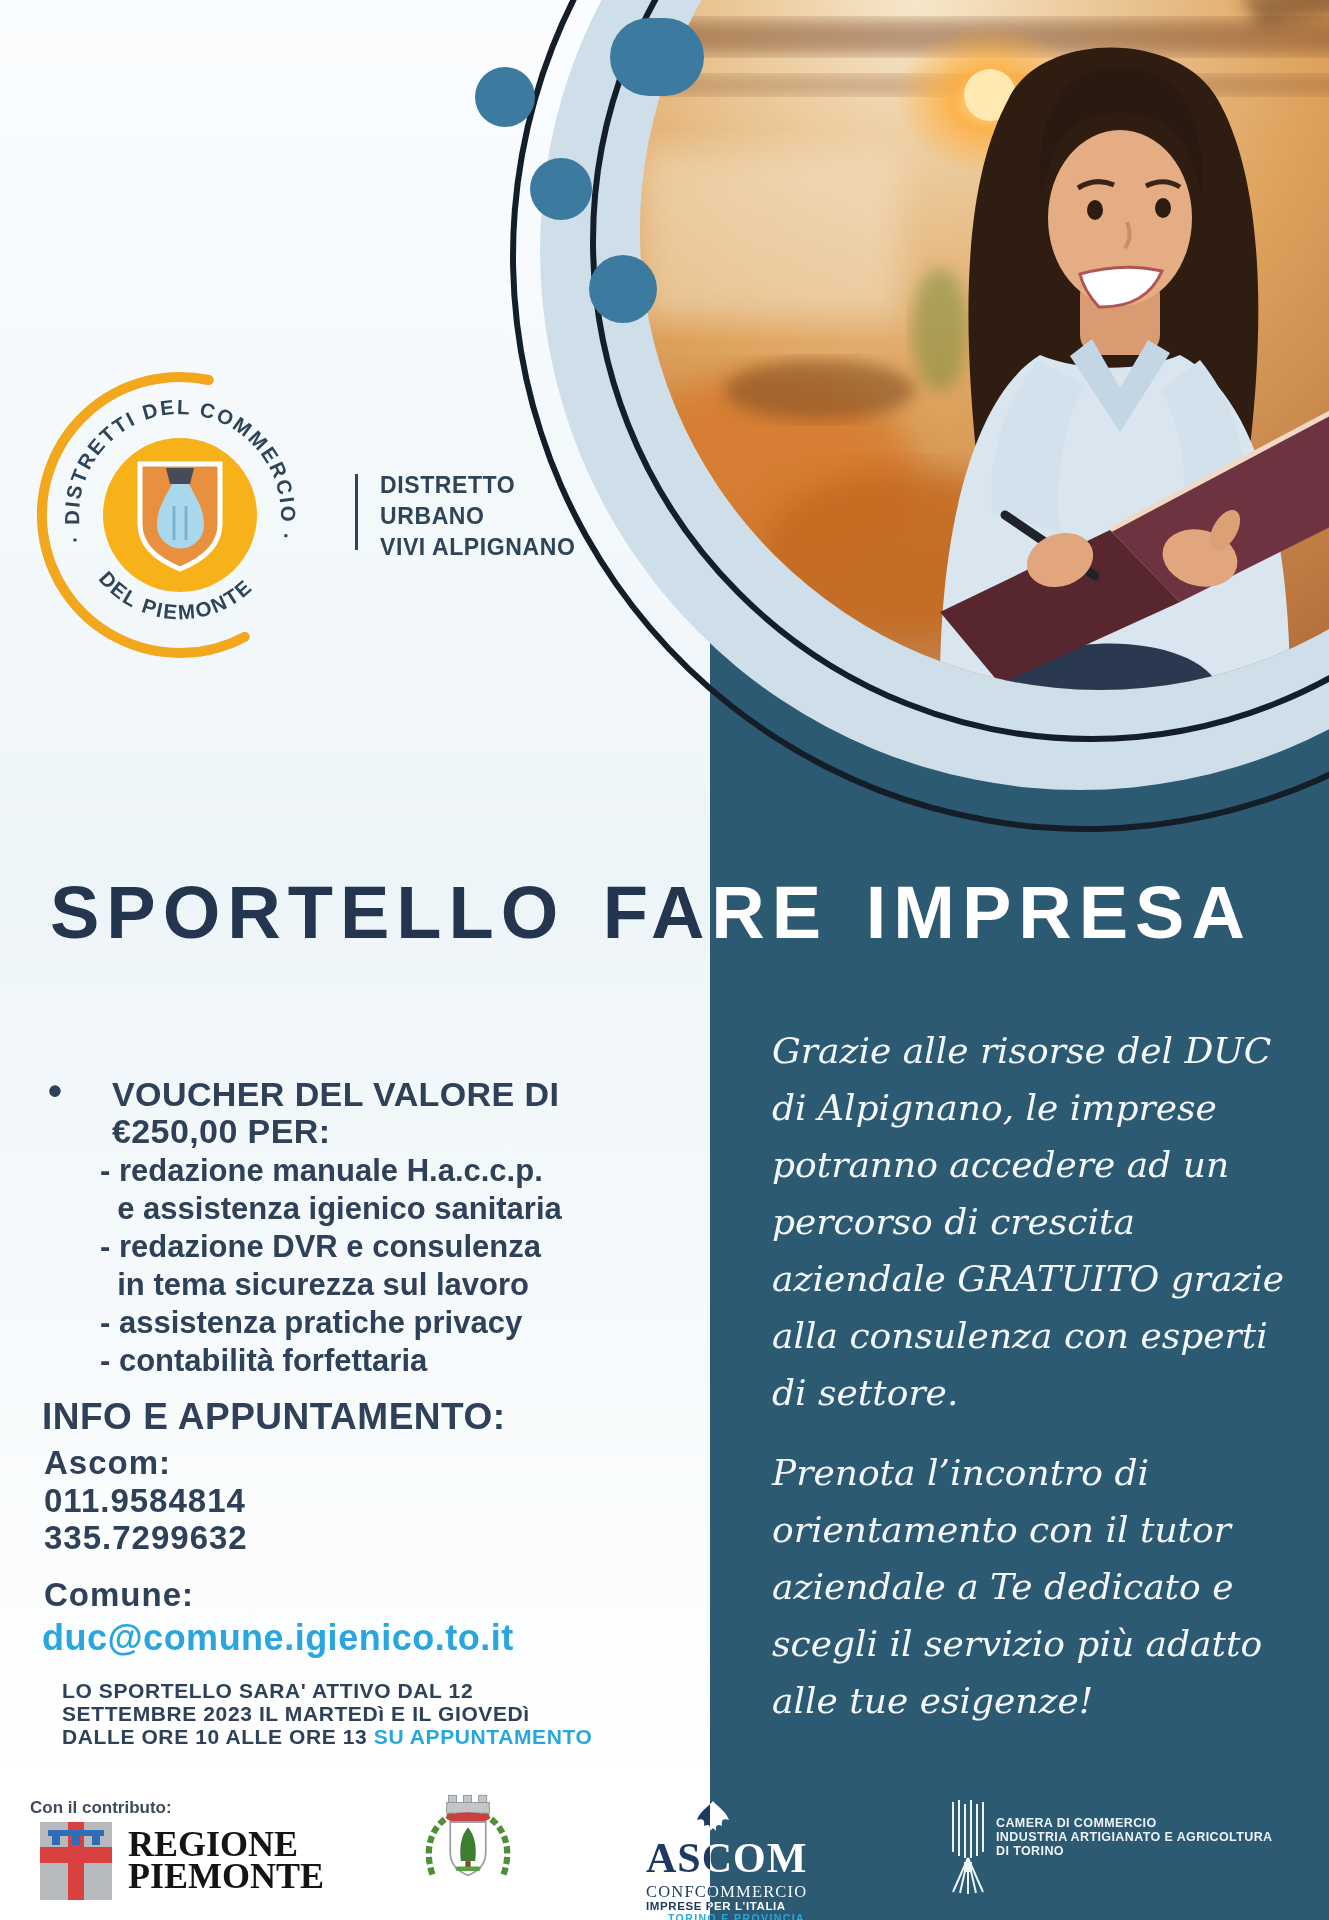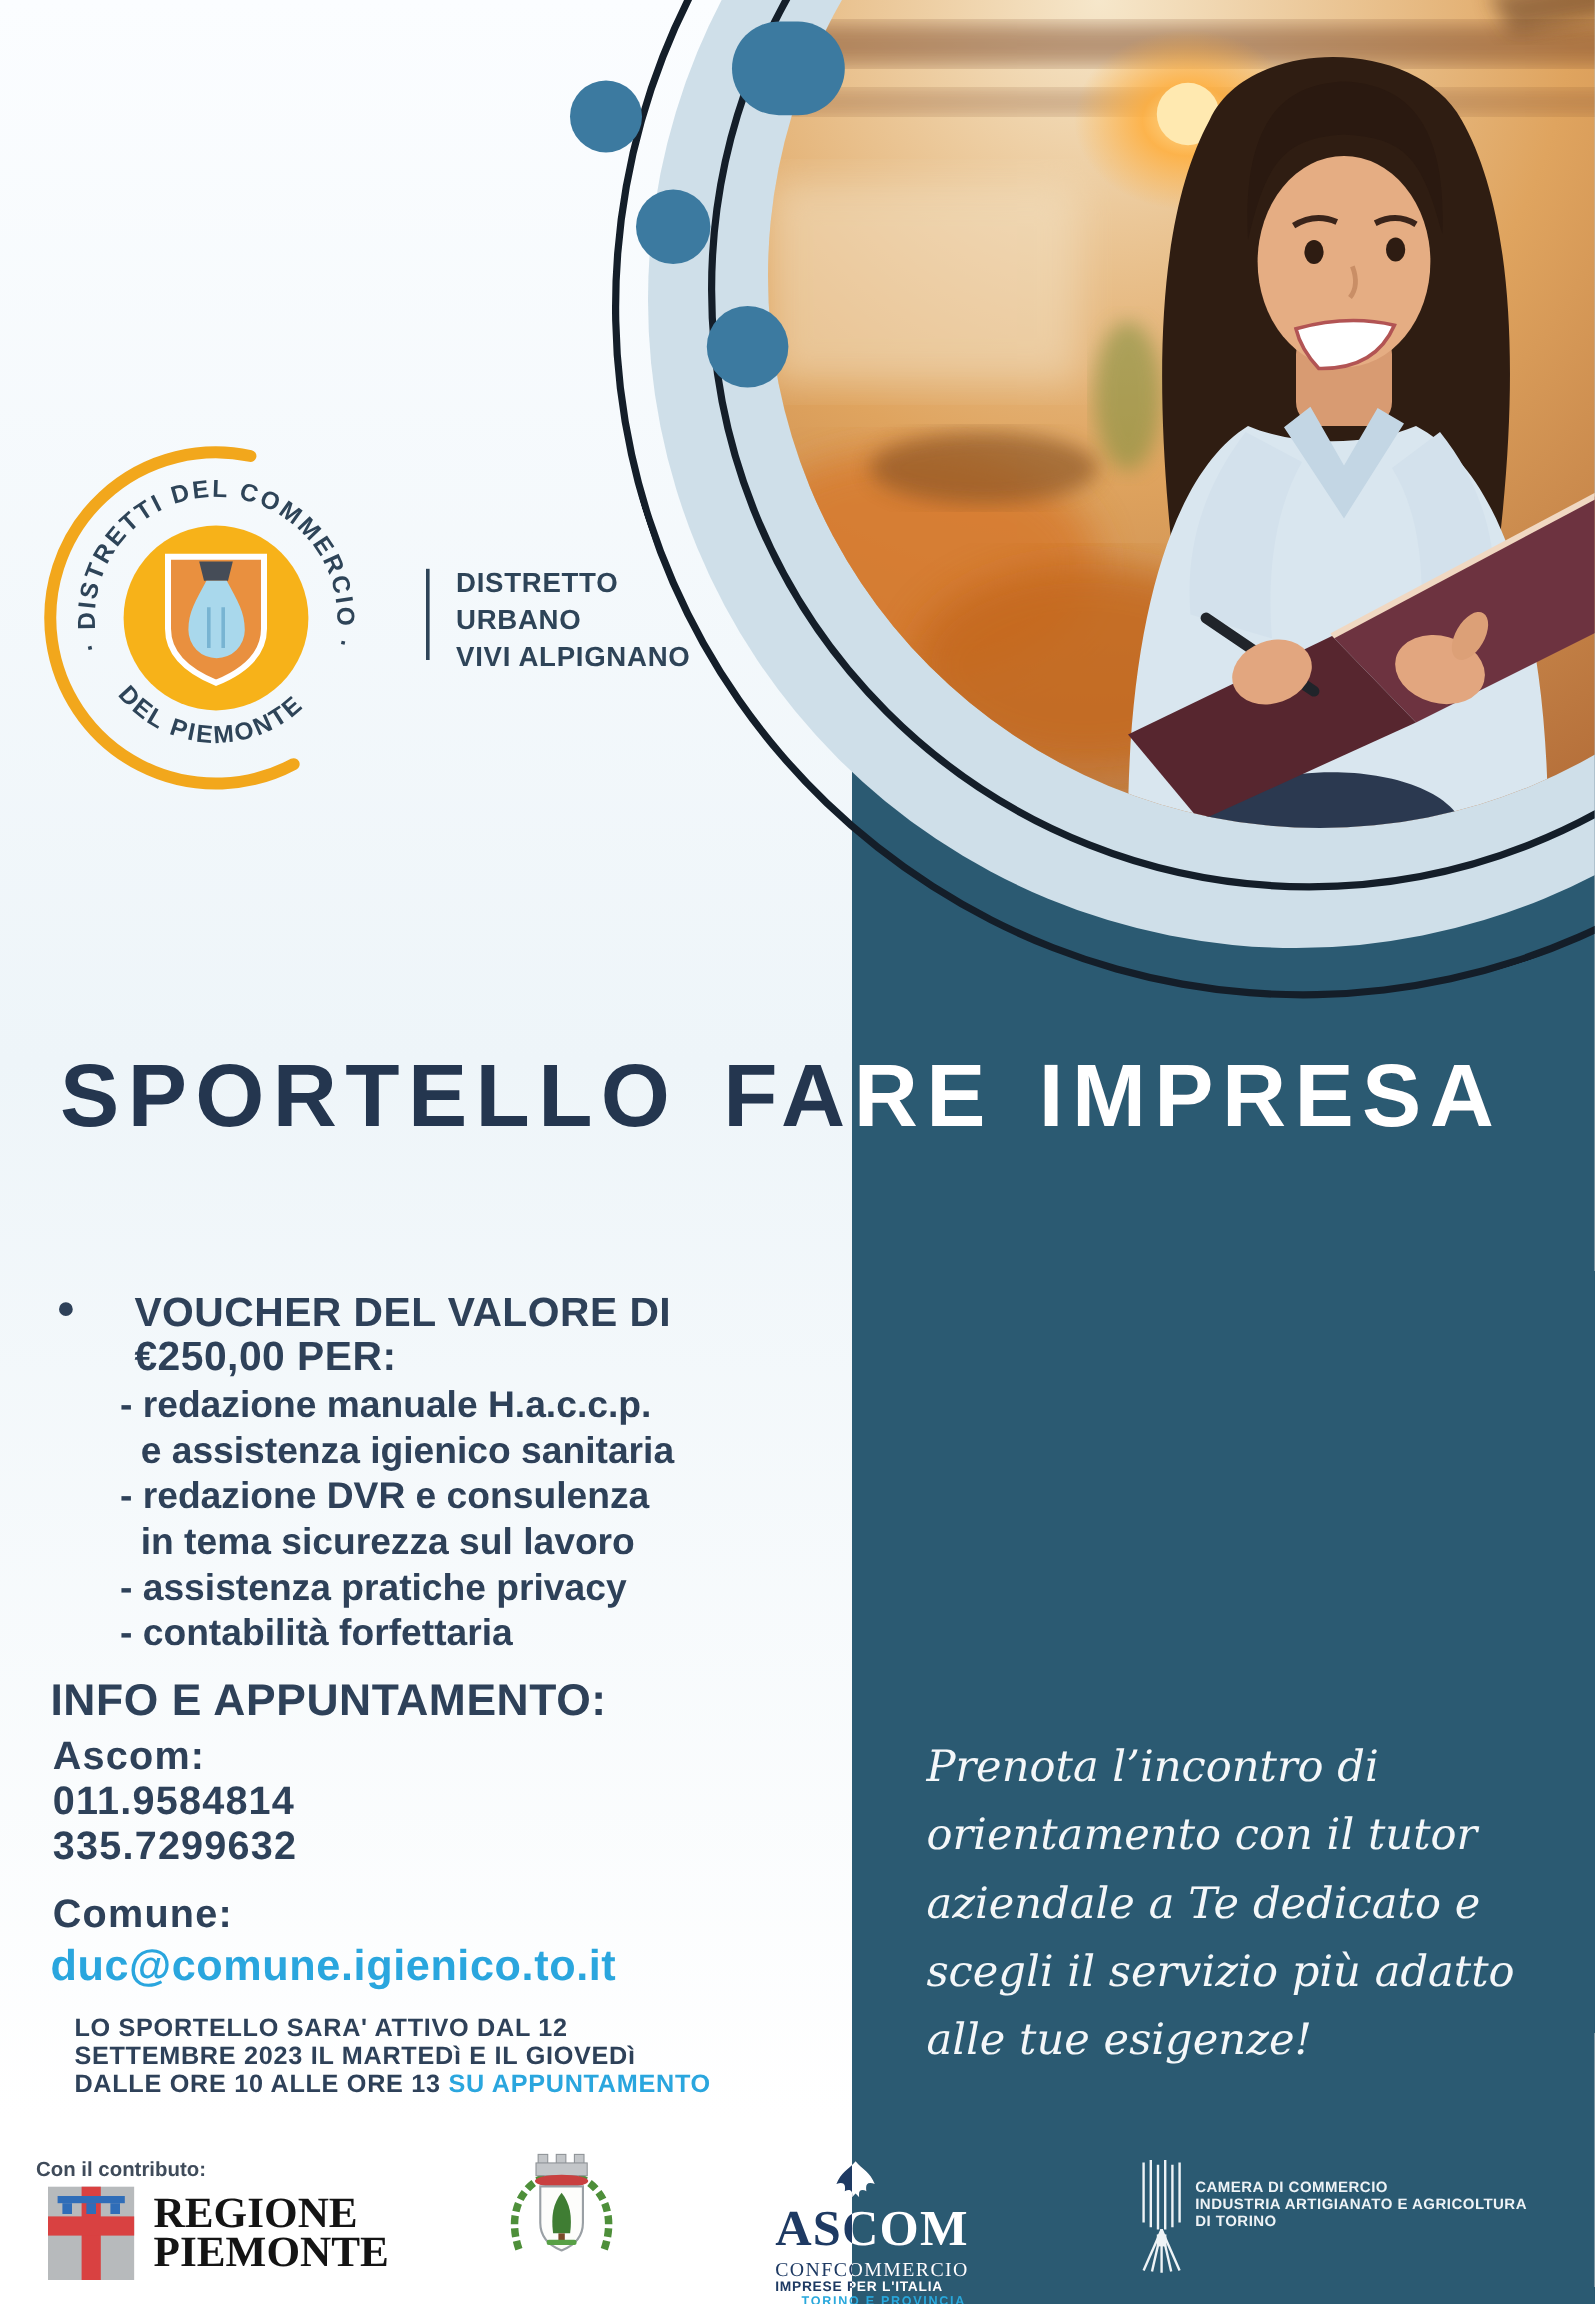--- a/index.html
+++ b/index.html
@@ -197,20 +197,27 @@
   <div class="c-line ascom-l">Ascom:</div>
   <div class="c-line ph1">011.9584814</div>
   <div class="c-line ph2">335.7299632</div>
   <div class="c-line comune-l">Comune:</div>
   <a class="email" href="#">duc@comune.igienico.to.it</a>
 
   <div class="note"><span>LO SPORTELLO SARA' ATTIVO DAL 12
 SETTEMBRE 2023 IL MARTEDì E IL GIOVEDì
 DALLE ORE 10 ALLE ORE 13 </span><span class="hl">SU APPUNTAMENTO</span></div>
 
+  <div class="script p1">Grazie alle risorse del DUC
+di Alpignano, le imprese
+potranno accedere ad un
+percorso di crescita
+aziendale GRATUITO grazie
+alla consulenza con esperti
+di settore.</div>
   <div class="script p2">Prenota l’incontro di
 orientamento con il tutor
 aziendale a Te dedicato e
 scegli il servizio più adatto
 alle tue esigenze!</div>
 
   <div class="contrib">Con il contributo:</div>
 
   <svg class="regione-crest" width="72" height="78" viewBox="0 0 72 78">
     <rect x="0" y="0" width="72" height="78" fill="#b7babc"></rect>

